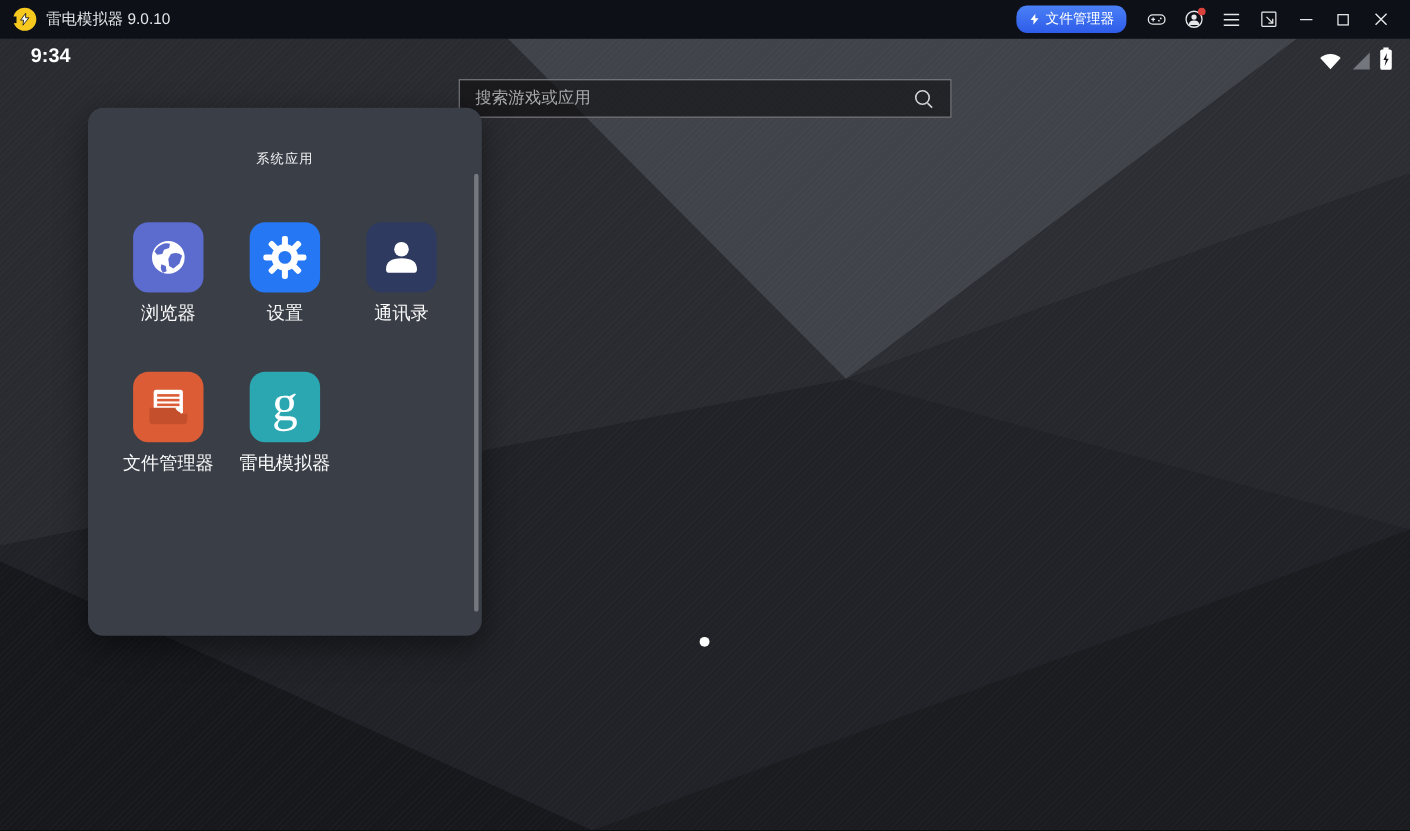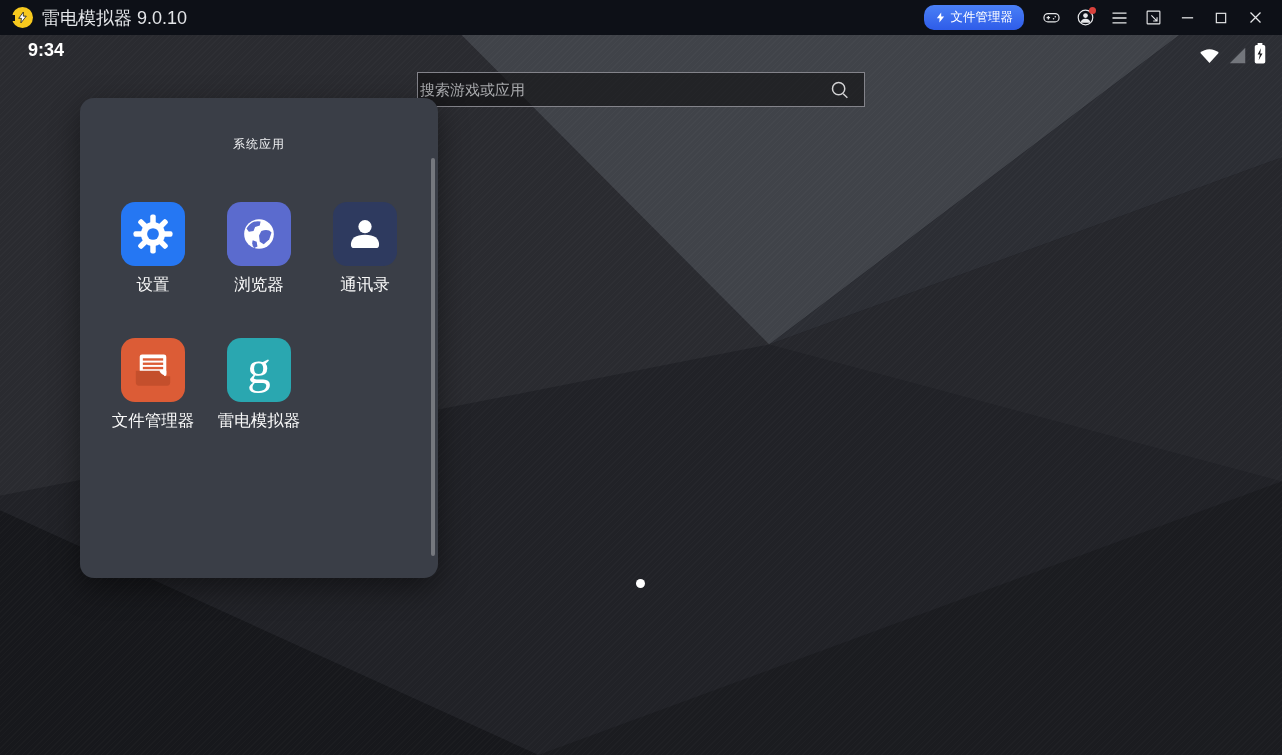--- a/index.html
+++ b/index.html
@@ -6,21 +6,21 @@
   *{box-sizing:border-box;font-family:"Liberation Sans","DejaVu Sans",sans-serif;}
   .window{position:relative;width:1282px;height:755px;overflow:hidden;background:#1d1e22;}
 
   
   .titlebar{position:absolute;top:0;left:0;width:100%;height:35px;background:#0d1017;
     display:flex;align-items:center;justify-content:space-between;z-index:50;}
   .tb-left{display:flex;align-items:center;gap:9px;padding-left:12px;}
   .logo{width:21px;height:21px;border-radius:50%;background:#f7c91e;display:flex;
     align-items:center;justify-content:center;position:relative;}
   .logo:before{content:"";position:absolute;left:-2px;top:8px;width:5px;height:6px;background:#0d1017;}
-  .tb-title{color:#e3e5e8;font-size:18px;}
+  .tb-title{color:#e3e5e8;font-size:14px;}
   .tb-right{display:flex;align-items:center;gap:0;padding-right:10px;height:100%;}
   .phone-ctl{display:flex;align-items:center;gap:5px;background:linear-gradient(#4a80f6,#2e5ce9);
     color:#fff;font-size:12.5px;border:none;border-radius:10px;padding:4px 11px;margin-right:10px;cursor:pointer;}
   .tb-icon{width:34px;height:35px;display:flex;align-items:center;justify-content:center;
     position:relative;cursor:pointer;}
   .tb-icon svg{display:block;}
   .red-dot{position:absolute;top:7px;right:6px;width:7px;height:7px;border-radius:50%;background:#d8413c;}
 
   
   .screen{position:absolute;top:35px;left:0;width:1282px;height:720px;background:#212227;overflow:hidden;}
@@ -35,21 +35,21 @@
     rgba(255,255,255,0.018) 0 1px,transparent 1px 4px);}
 
   
   .time{position:absolute;left:28px;top:5px;color:#fff;font-size:18px;font-weight:bold;}
   .status-icons{position:absolute;right:16px;top:8px;display:flex;align-items:flex-end;gap:7px;}
 
   
   .searchbar{position:absolute;left:417px;top:37px;width:448px;height:35px;
     background:rgba(16,16,18,0.62);border:1px solid #83838a;display:flex;align-items:center;}
   .searchbar input{flex:1;background:transparent;border:none;outline:none;color:#3b82f6;
-    font-size:15px;padding:0 2px;}
+    font-size:15px;padding:0 14px;}
   .searchbar input::placeholder{color:#a9aaad;}
   .search-glass{padding-right:14px;display:flex;cursor:pointer;}
 
   
   .panel{position:absolute;left:80px;top:63px;width:358px;height:480px;background:#3a3e47;
     border-radius:14px;box-shadow:0 10px 30px rgba(0,0,0,0.45);}
   .panel-title{position:absolute;top:38px;left:0;width:100%;text-align:center;color:#f2f3f5;
     font-size:12px;letter-spacing:1px;}
   .app-grid{position:absolute;left:41px;top:104px;display:grid;
     grid-template-columns:64px 64px 64px;column-gap:42px;row-gap:42px;}
@@ -179,54 +179,54 @@
         </svg>
       </span>
     </div>
 
     <div class="panel">
       <div class="panel-title">系统应用</div>
 
       <div class="app-grid">
 
         <div class="app">
+          <div class="app-icon" style="background: rgb(91, 107, 206);">
+            <svg width="50" height="50" viewBox="0 0 64 64">
+              <circle cx="32" cy="32" r="19" fill="#fff"></circle>
+              <g fill="#5b6bce">
+                <path d="M18 22 q7-8 16-6 l-1 5 -6 2 -2 5 -6 1 -3-4 z"></path>
+                <path d="M35 28 q9-3 13 2 l-3 9 -7 6 -5-3 -1-8 z"></path>
+                <path d="M24 40 l5 2 1 6 -4 2 q-4-4 -2-10 z"></path>
+              </g>
+            </svg>
+          </div>
+          <div class="app-label">浏览器</div>
+        </div>
+
+        <div class="app">
           <div class="app-icon" style="background: rgb(37, 119, 243);">
             <svg width="50" height="50" viewBox="0 0 64 64">
               <g fill="#fff">
                 <rect x="28.5" y="7" width="7" height="13" rx="2.5"></rect>
                 <rect x="28.5" y="7" width="7" height="13" rx="2.5" transform="rotate(45 32 32)"></rect>
                 <rect x="28.5" y="7" width="7" height="13" rx="2.5" transform="rotate(90 32 32)"></rect>
                 <rect x="28.5" y="7" width="7" height="13" rx="2.5" transform="rotate(135 32 32)"></rect>
                 <rect x="28.5" y="7" width="7" height="13" rx="2.5" transform="rotate(180 32 32)"></rect>
                 <rect x="28.5" y="7" width="7" height="13" rx="2.5" transform="rotate(225 32 32)"></rect>
                 <rect x="28.5" y="7" width="7" height="13" rx="2.5" transform="rotate(270 32 32)"></rect>
                 <rect x="28.5" y="7" width="7" height="13" rx="2.5" transform="rotate(315 32 32)"></rect>
                 <circle cx="32" cy="32" r="15.5"></circle>
               </g>
               <circle cx="32" cy="32" r="7.5" fill="#2577f3"></circle>
             </svg>
           </div>
           <div class="app-label">设置</div>
         </div>
 
         <div class="app">
-          <div class="app-icon" style="background: rgb(91, 107, 206);">
-            <svg width="50" height="50" viewBox="0 0 64 64">
-              <circle cx="32" cy="32" r="19" fill="#fff"></circle>
-              <g fill="#5b6bce">
-                <path d="M18 22 q7-8 16-6 l-1 5 -6 2 -2 5 -6 1 -3-4 z"></path>
-                <path d="M35 28 q9-3 13 2 l-3 9 -7 6 -5-3 -1-8 z"></path>
-                <path d="M24 40 l5 2 1 6 -4 2 q-4-4 -2-10 z"></path>
-              </g>
-            </svg>
-          </div>
-          <div class="app-label">浏览器</div>
-        </div>
-
-        <div class="app">
           <div class="app-icon" style="background: rgb(46, 58, 95);">
             <svg width="50" height="50" viewBox="0 0 64 64" fill="#fff">
               <circle cx="32" cy="22.5" r="8.5"></circle>
               <path d="M14 46 q0-13 18-13 t18 13 q0 4 -4 4 h-28 q-4 0 -4-4 z"></path>
             </svg>
           </div>
           <div class="app-label">通讯录</div>
         </div>
 
         <div class="app">

